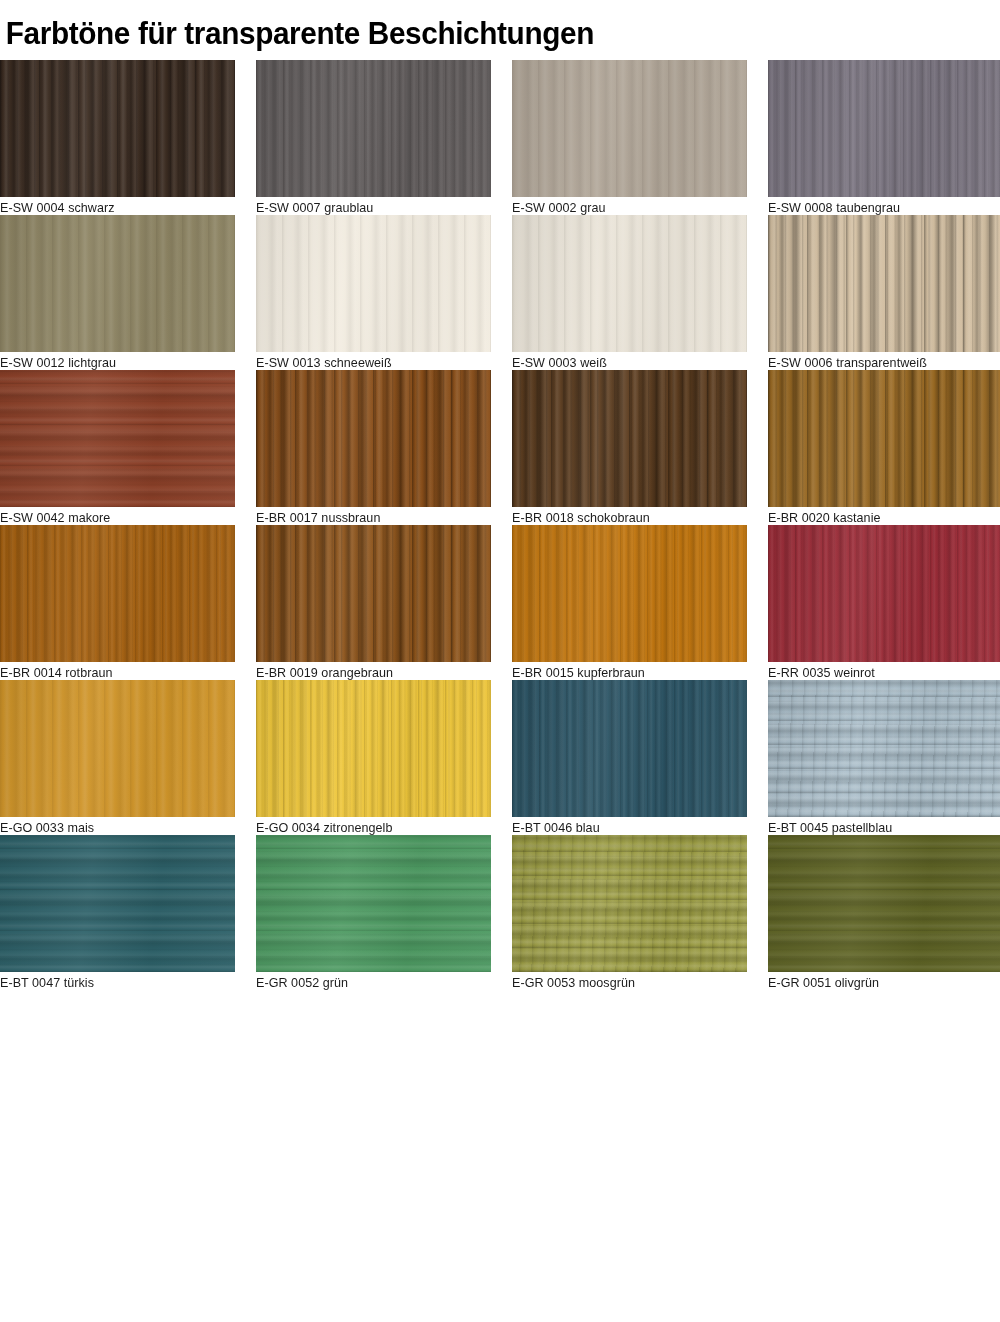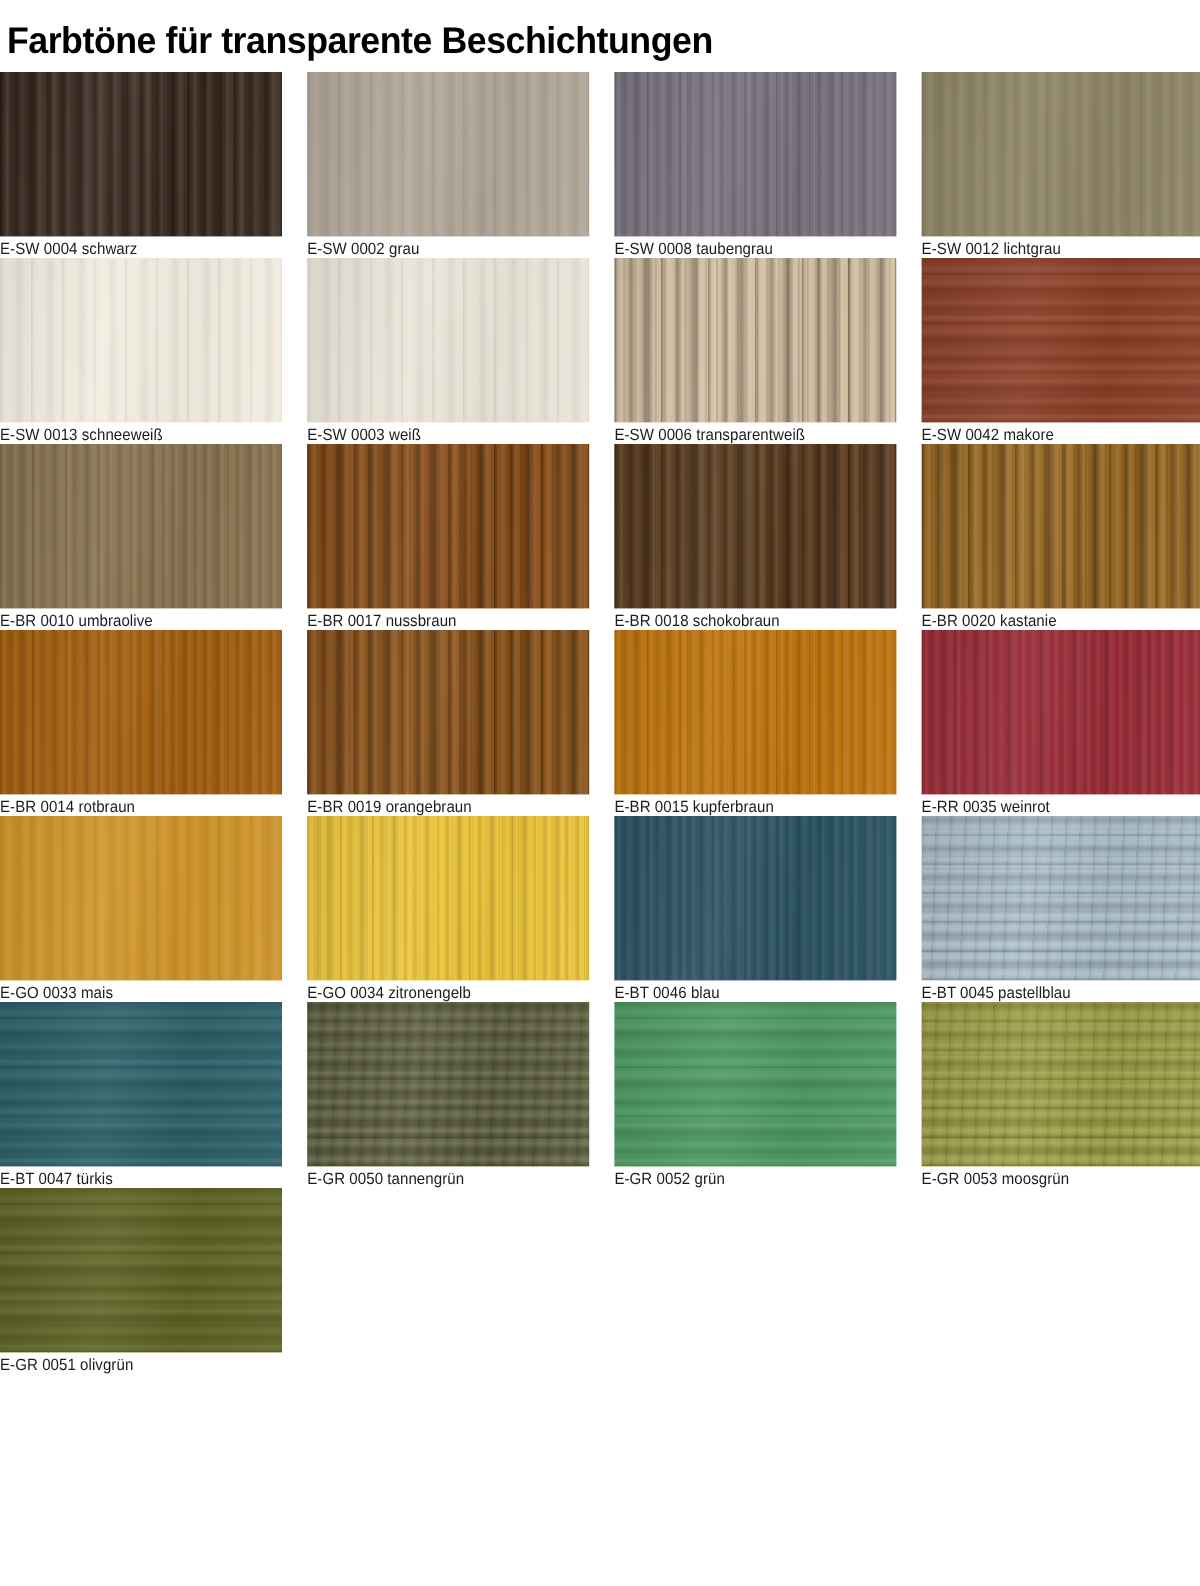--- a/index.html
+++ b/index.html
@@ -150,20 +150,27 @@
 
 <div id="swatch-grid">
     <div class="swatch-cell">
       <div class="swatch-chip" style="background-color: rgb(60, 44, 33);">
         <div class="grain grain-v-strong"></div>
         <div class="shade"></div>
       </div>
       <div class="swatch-label">E-SW 0004 schwarz</div>
     </div>
     <div class="swatch-cell">
+      <div class="swatch-chip" style="background-color: rgb(97, 92, 92);">
+        <div class="grain grain-v"></div>
+        <div class="shade"></div>
+      </div>
+      <div class="swatch-label">E-SW 0007 graublau</div>
+    </div>
+    <div class="swatch-cell">
       <div class="swatch-chip" style="background-color: rgb(176, 165, 151);">
         <div class="grain grain-v-soft"></div>
         <div class="shade"></div>
       </div>
       <div class="swatch-label">E-SW 0002 grau</div>
     </div>
     <div class="swatch-cell">
       <div class="swatch-chip" style="background-color: rgb(122, 116, 128);">
         <div class="grain grain-v"></div>
         <div class="shade"></div>
@@ -199,27 +206,20 @@
       <div class="swatch-label">E-SW 0006 transparentweiß</div>
     </div>
     <div class="swatch-cell">
       <div class="swatch-chip" style="background-color: rgb(140, 64, 40);">
         <div class="grain grain-h"></div>
         <div class="shade"></div>
       </div>
       <div class="swatch-label">E-SW 0042 makore</div>
     </div>
     <div class="swatch-cell">
-      <div class="swatch-chip" style="background-color: rgb(138, 117, 81);">
-        <div class="grain grain-v"></div>
-        <div class="shade"></div>
-      </div>
-      <div class="swatch-label">E-BR 0010 umbraolive</div>
-    </div>
-    <div class="swatch-cell">
       <div class="swatch-chip" style="background-color: rgb(138, 78, 24);">
         <div class="grain grain-v-strong"></div>
         <div class="shade"></div>
       </div>
       <div class="swatch-label">E-BR 0017 nussbraun</div>
     </div>
     <div class="swatch-cell">
       <div class="swatch-chip" style="background-color: rgb(92, 60, 30);">
         <div class="grain grain-v-strong"></div>
         <div class="shade"></div>
@@ -290,27 +290,20 @@
       <div class="swatch-label">E-BT 0045 pastellblau</div>
     </div>
     <div class="swatch-cell">
       <div class="swatch-chip" style="background-color: rgb(45, 97, 105);">
         <div class="grain grain-h"></div>
         <div class="shade"></div>
       </div>
       <div class="swatch-label">E-BT 0047 türkis</div>
     </div>
     <div class="swatch-cell">
-      <div class="swatch-chip" style="background-color: rgb(90, 92, 60);">
-        <div class="grain grain-h-mottled"></div>
-        <div class="shade"></div>
-      </div>
-      <div class="swatch-label">E-GR 0050 tannengrün</div>
-    </div>
-    <div class="swatch-cell">
       <div class="swatch-chip" style="background-color: rgb(77, 154, 98);">
         <div class="grain grain-h"></div>
         <div class="shade"></div>
       </div>
       <div class="swatch-label">E-GR 0052 grün</div>
     </div>
     <div class="swatch-cell">
       <div class="swatch-chip" style="background-color: rgb(154, 155, 65);">
         <div class="grain grain-h-mottled"></div>
         <div class="shade"></div>

